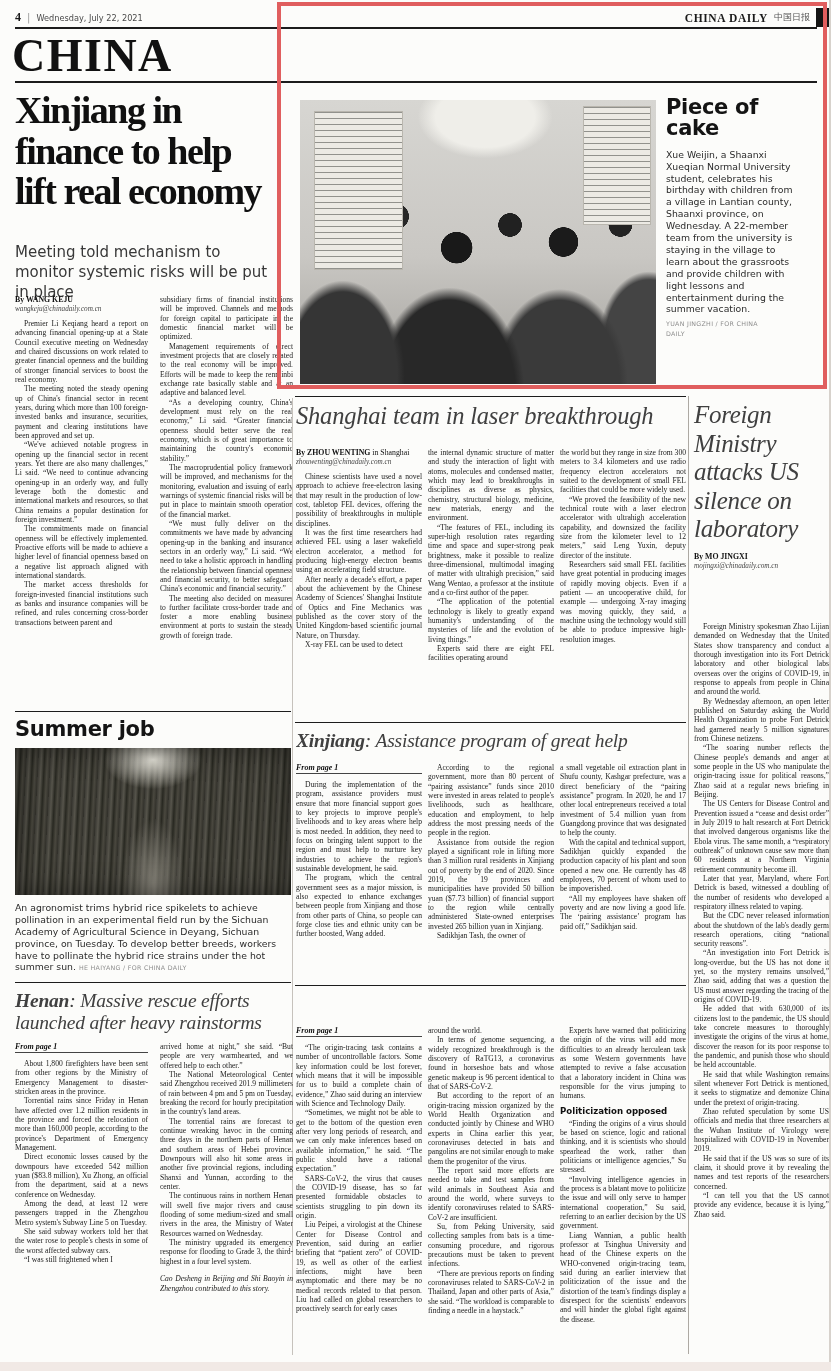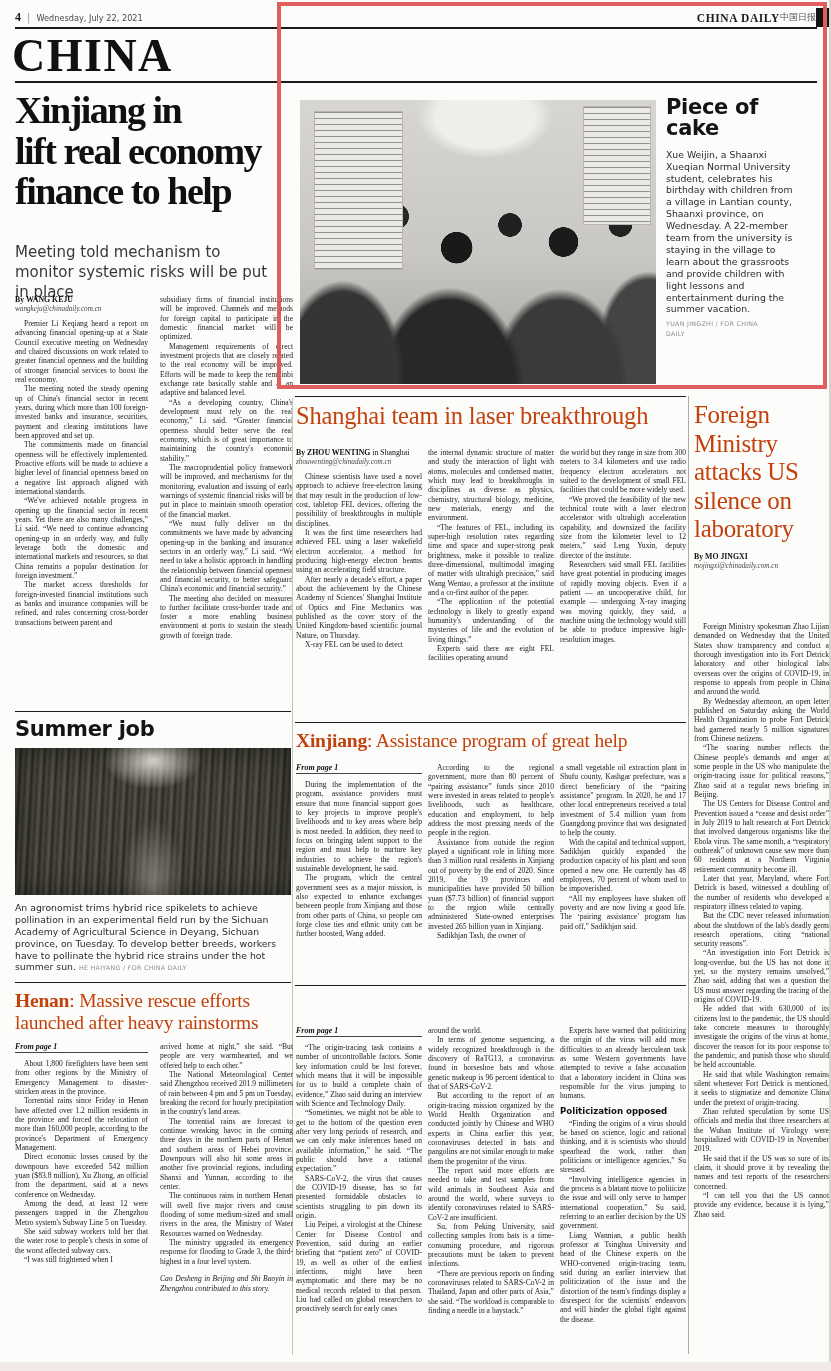--- a/index.html
+++ b/index.html
@@ -11,34 +11,34 @@
   }
   .abs { position:absolute; }
   .rule-h { position:absolute; background:#1c1c1c; height:1px; }
   .rule-v { position:absolute; width:1px; background:#c6c2bc; }
 
   
   .mast-left { left:15px; top:10px; display:flex; align-items:baseline; gap:6px; }
   .page-num { font: bold 12px "Liberation Serif", serif; }
   .mast-div { color:#999; font: 10px "DejaVu Sans", sans-serif; }
   .mast-date { font: 8.2px "DejaVu Sans", sans-serif; color:#4a4a4a; }
-  .mast-right { right:2px; top:8px; display:flex; align-items:center; }
+  .mast-right { right:2px; top:8px; display:flex; align-items:center; gap:6px; }
   .brand { font: bold 11.5px "Liberation Serif", serif; letter-spacing:.6px; }
   .brand-cn { font: 9px "DejaVu Sans", sans-serif; color:#555; }
   .corner-box { width:13px; height:19px; background:#141414; }
   .section-title { left:12px; top:33px; font: bold 46px/1 "Liberation Serif", serif; letter-spacing:1.5px; color:#111; }
 
   
   .annotation-box { left:277px; top:2px; width:550px; height:387px; border:4px solid #e05e5e; z-index:60; }
 
   
   .hl-lines p { margin:0; }
   .fin-headline { left:15px; top:90px; width:278px; font: bold 38px/1.07 "Liberation Serif", serif; letter-spacing:-1.5px; color:#101010; }
   .deck { left:15px; top:243px; width:266px; font: 15px/1.32 "DejaVu Sans", sans-serif; color:#383838; }
-  .serif-head { font-family:"Liberation Serif", serif; color:#c2410c; }
+  .serif-head { font-family:"Liberation Serif", serif; color:#404040;font-style:italic; }
   .laser-headline { left:296px; top:402px; width:390px; font-size:24.5px; letter-spacing:-.2px; white-space:nowrap; overflow:hidden; }
   .fm-headline { left:694px; top:401px; width:134px; font-size:25px; line-height:1.14; letter-spacing:-.3px; }
   .kicker-head { font-size:19.5px; letter-spacing:-.2px; }
   .kicker-head b { font-weight:bold; }
   .nowrap { white-space:nowrap; overflow:hidden; }
   .slab-head { font: bold 21px/1.02 "DejaVu Sans", sans-serif; letter-spacing:-.3px; color:#141414; }
 
   
   .body-cols { display:flex; overflow:hidden; }
   .bcol { flex:1; font: 7.6px/1.23 "Liberation Serif", serif; text-align:justify; color:#1a1a1a; }
@@ -113,33 +113,33 @@
     <span class="corner-box"></span>
   </div>
   <div class="rule-h" style="left:15px; top:27px; width:802px; height:2px;"></div>
   <div class="abs section-title">CHINA</div>
   <div class="rule-h" style="left:15px; top:81px; width:802px; height:1.5px;"></div>
 
   <div class="abs annotation-box"></div>
 
   <div class="abs fin-headline hl-lines">
       <p>Xinjiang in</p>
+      <p>finance to help</p>
       <p>lift real economy</p>
-      <p>finance to help</p>
     </div>
   <div class="abs deck">Meeting told mechanism to monitor systemic risks will be put in place</div>
   <div class="abs body-cols gap12" style="left:15px; top:295px; width:278px; height:420px;">
     <div class="bcol">
       <div class="byline">By WANG KEJU</div>
       <div class="email">wangkeju@chinadaily.com.cn</div>
       <div class="grafs">
           <p>Premier Li Keqiang heard a report on advancing financial opening-up at a State Council executive meeting on Wednesday and chaired discussions on work related to greater financial openness and the building of stronger financial services to boost the real economy.</p>
           <p>The meeting noted the steady opening up of China's financial sector in recent years, during which more than 100 foreign-invested banks and insurance, securities, payment and clearing institutions have been approved and set up.</p>
+          <p>“We've achieved notable progress in opening up the financial sector in recent years. Yet there are also many challenges,” Li said. “We need to continue advancing opening-up in an orderly way, and fully leverage both the domestic and international markets and resources, so that China remains a popular destination for foreign investment.”</p>
           <p>The commitments made on financial openness will be effectively implemented. Proactive efforts will be made to achieve a higher level of financial openness based on a negative list approach aligned with international standards.</p>
-          <p>“We've achieved notable progress in opening up the financial sector in recent years. Yet there are also many challenges,” Li said. “We need to continue advancing opening-up in an orderly way, and fully leverage both the domestic and international markets and resources, so that China remains a popular destination for foreign investment.”</p>
           <p>The market access thresholds for foreign-invested financial institutions such as banks and insurance companies will be refined, and rules concerning cross-border transactions between parent and</p>
         </div>
     </div>
     <div class="bcol">
       <div class="grafs cont">
           <p>subsidiary firms of financial institutions will be improved. Channels and methods for foreign capital to participate in the domestic financial market will be optimized.</p>
           <p>Management requirements of direct investment projects that are closely related to the real economy will be improved. Efforts will be made to keep the renminbi exchange rate basically stable and at an adaptive and balanced level.</p>
           <p>“As a developing country, China's development must rely on the real economy,” Li said. “Greater financial openness should better serve the real economy, which is of great importance to maintaining the country's economic stability.”</p>
           <p>The macroprudential policy framework will be improved, and mechanisms for the monitoring, evaluation and issuing of early warnings of systemic financial risks will be put in place to maintain smooth operation of the financial market.</p>
           <p>“We must fully deliver on the commitments we have made by advancing opening-up in the banking and insurance sectors in an orderly way,” Li said. “We need to take a holistic approach in handling the relationship between financial openness and financial security, to better safeguard China's economic and financial security.”</p>

